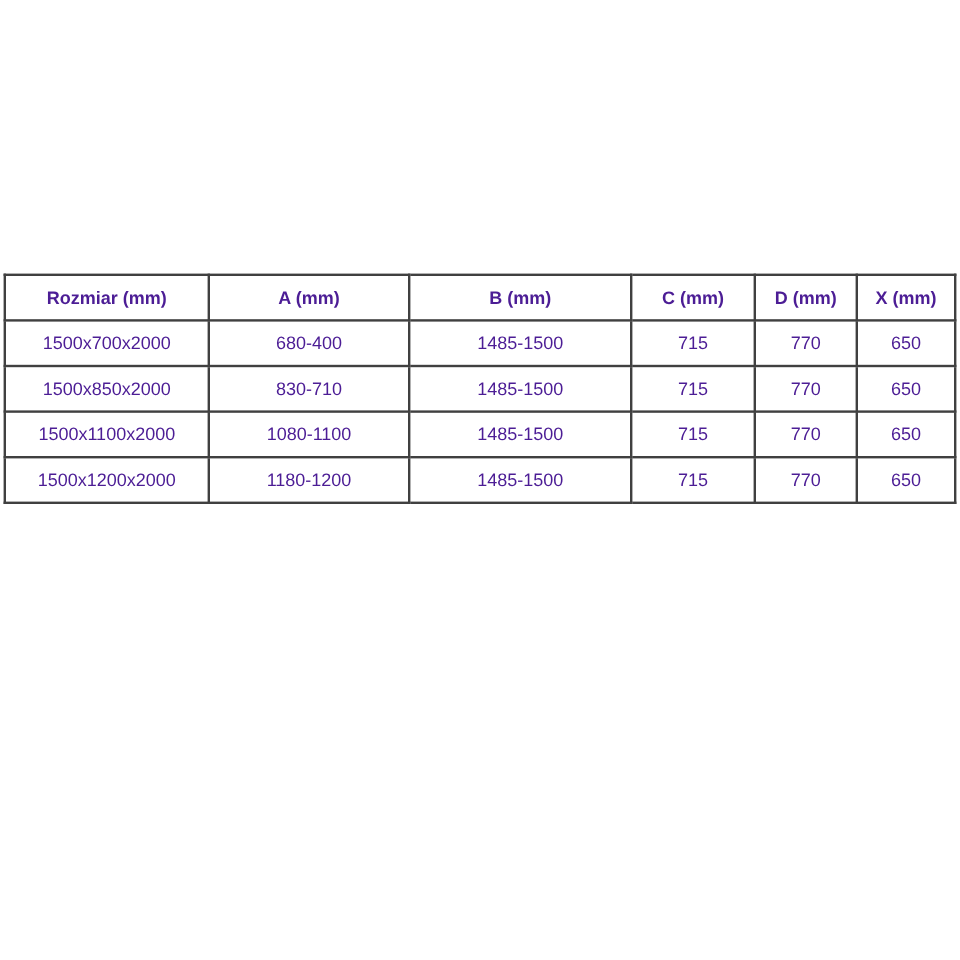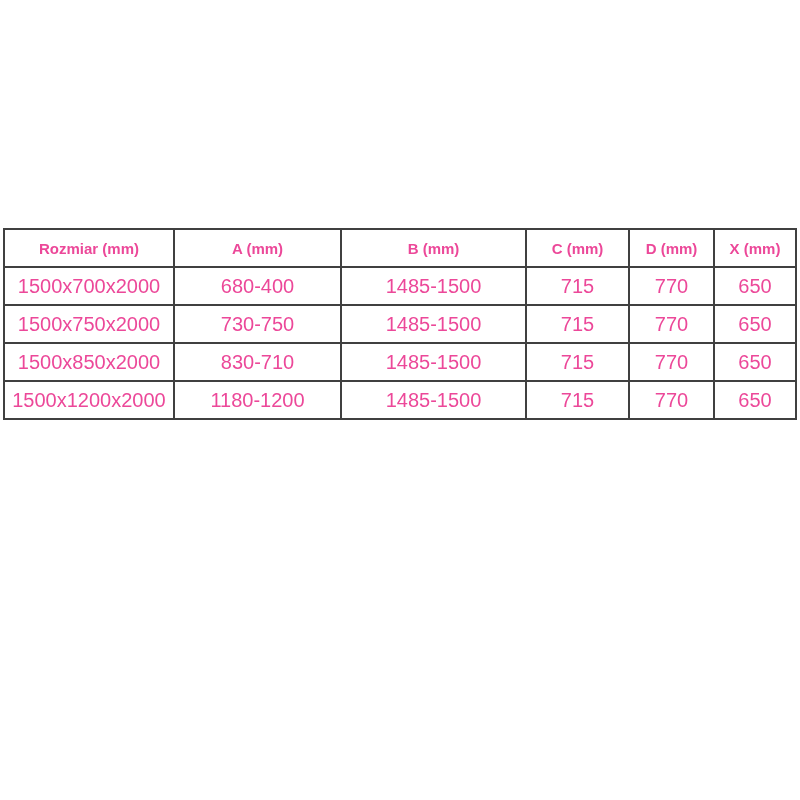--- a/index.html
+++ b/index.html
@@ -14,30 +14,30 @@
     position: relative;
     overflow: hidden;
   }
   table.spec-table {
     position: absolute;
     left: 3px;
     top: 228px;
     width: 792px;
     border-collapse: collapse;
     table-layout: fixed;
-    color: #ec4899;
+    color: #4c1d95;
   }
   .spec-table th,
   .spec-table td {
     border: 2px solid #404040;
     height: 36px;
     padding: 0;
     text-align: center;
     vertical-align: middle;
-    font-size: 20px;
+    font-size: 15px;
     line-height: 1;
     white-space: nowrap;
     overflow: hidden;
   }
   .spec-table th {
     font-weight: bold;
     font-size: 15px;
   }
   col.c1 { width: 170px; }
   col.c2 { width: 167px; }
@@ -71,30 +71,30 @@
   <tbody>
       <tr>
         <td>1500x700x2000</td>
         <td>680-400</td>
         <td>1485-1500</td>
         <td>715</td>
         <td>770</td>
         <td>650</td>
       </tr>
       <tr>
-        <td>1500x750x2000</td>
-        <td>730-750</td>
+        <td>1500x850x2000</td>
+        <td>830-710</td>
         <td>1485-1500</td>
         <td>715</td>
         <td>770</td>
         <td>650</td>
       </tr>
       <tr>
-        <td>1500x850x2000</td>
-        <td>830-710</td>
+        <td>1500x1100x2000</td>
+        <td>1080-1100</td>
         <td>1485-1500</td>
         <td>715</td>
         <td>770</td>
         <td>650</td>
       </tr>
       <tr>
         <td>1500x1200x2000</td>
         <td>1180-1200</td>
         <td>1485-1500</td>
         <td>715</td>

